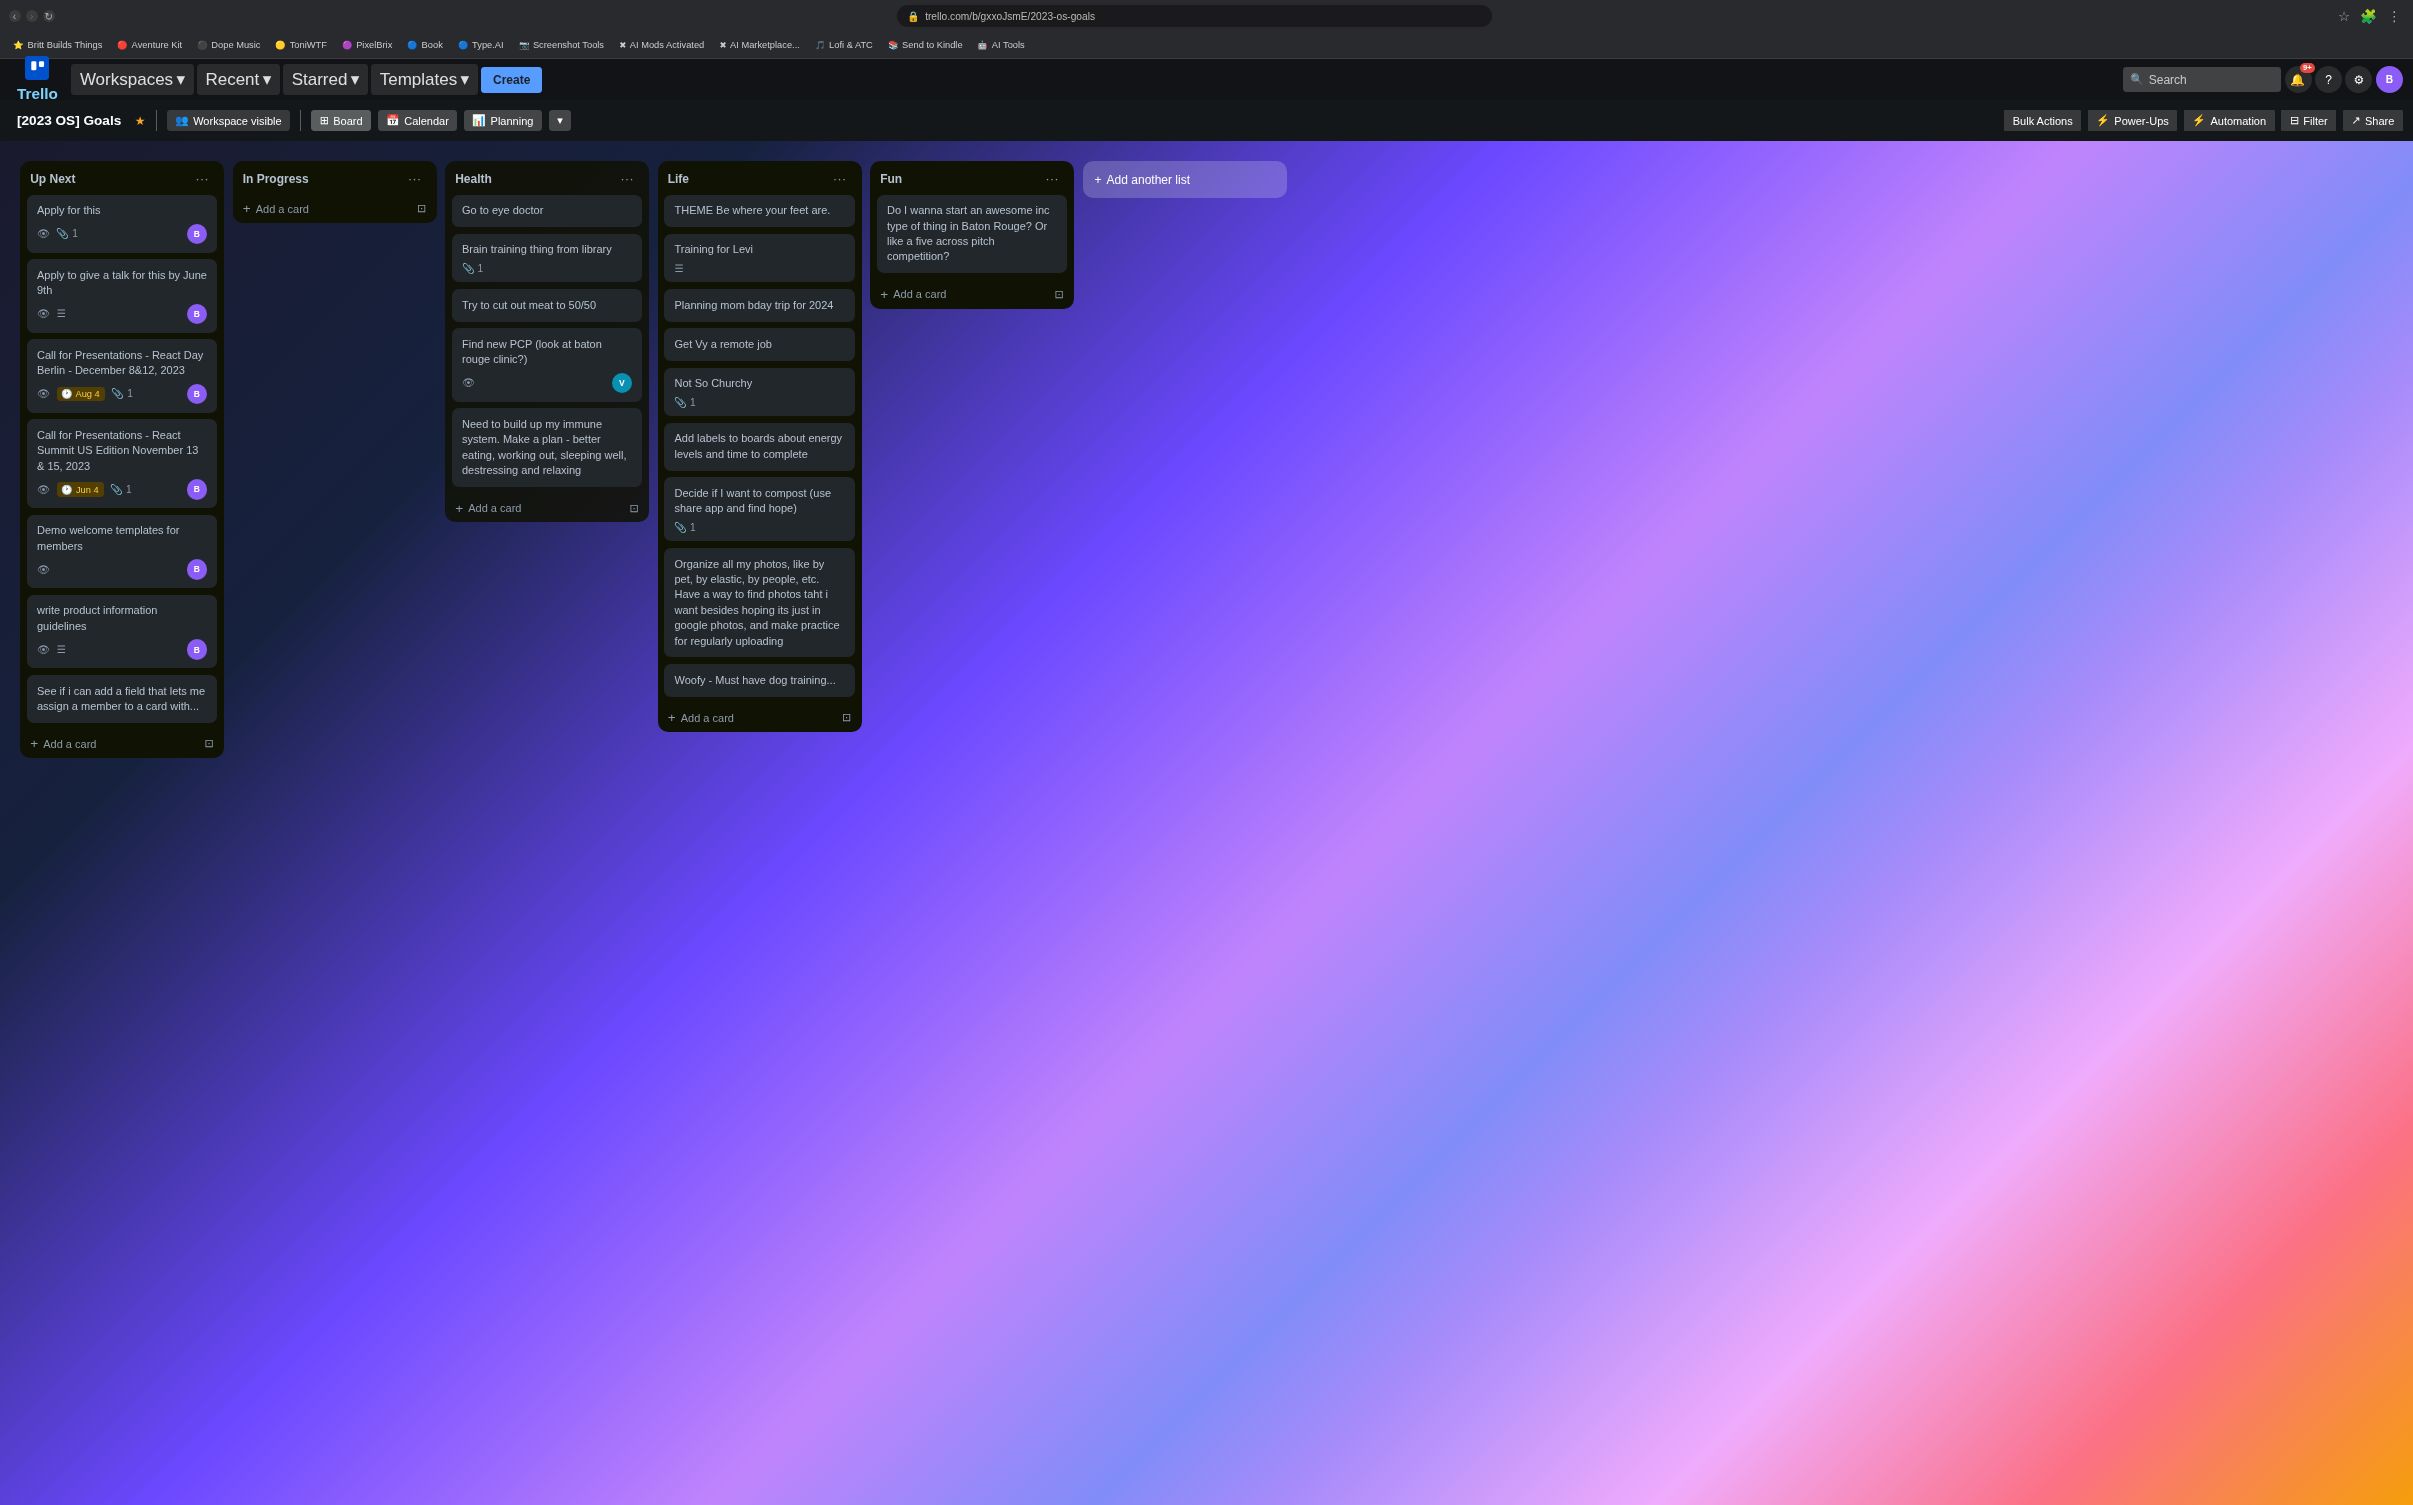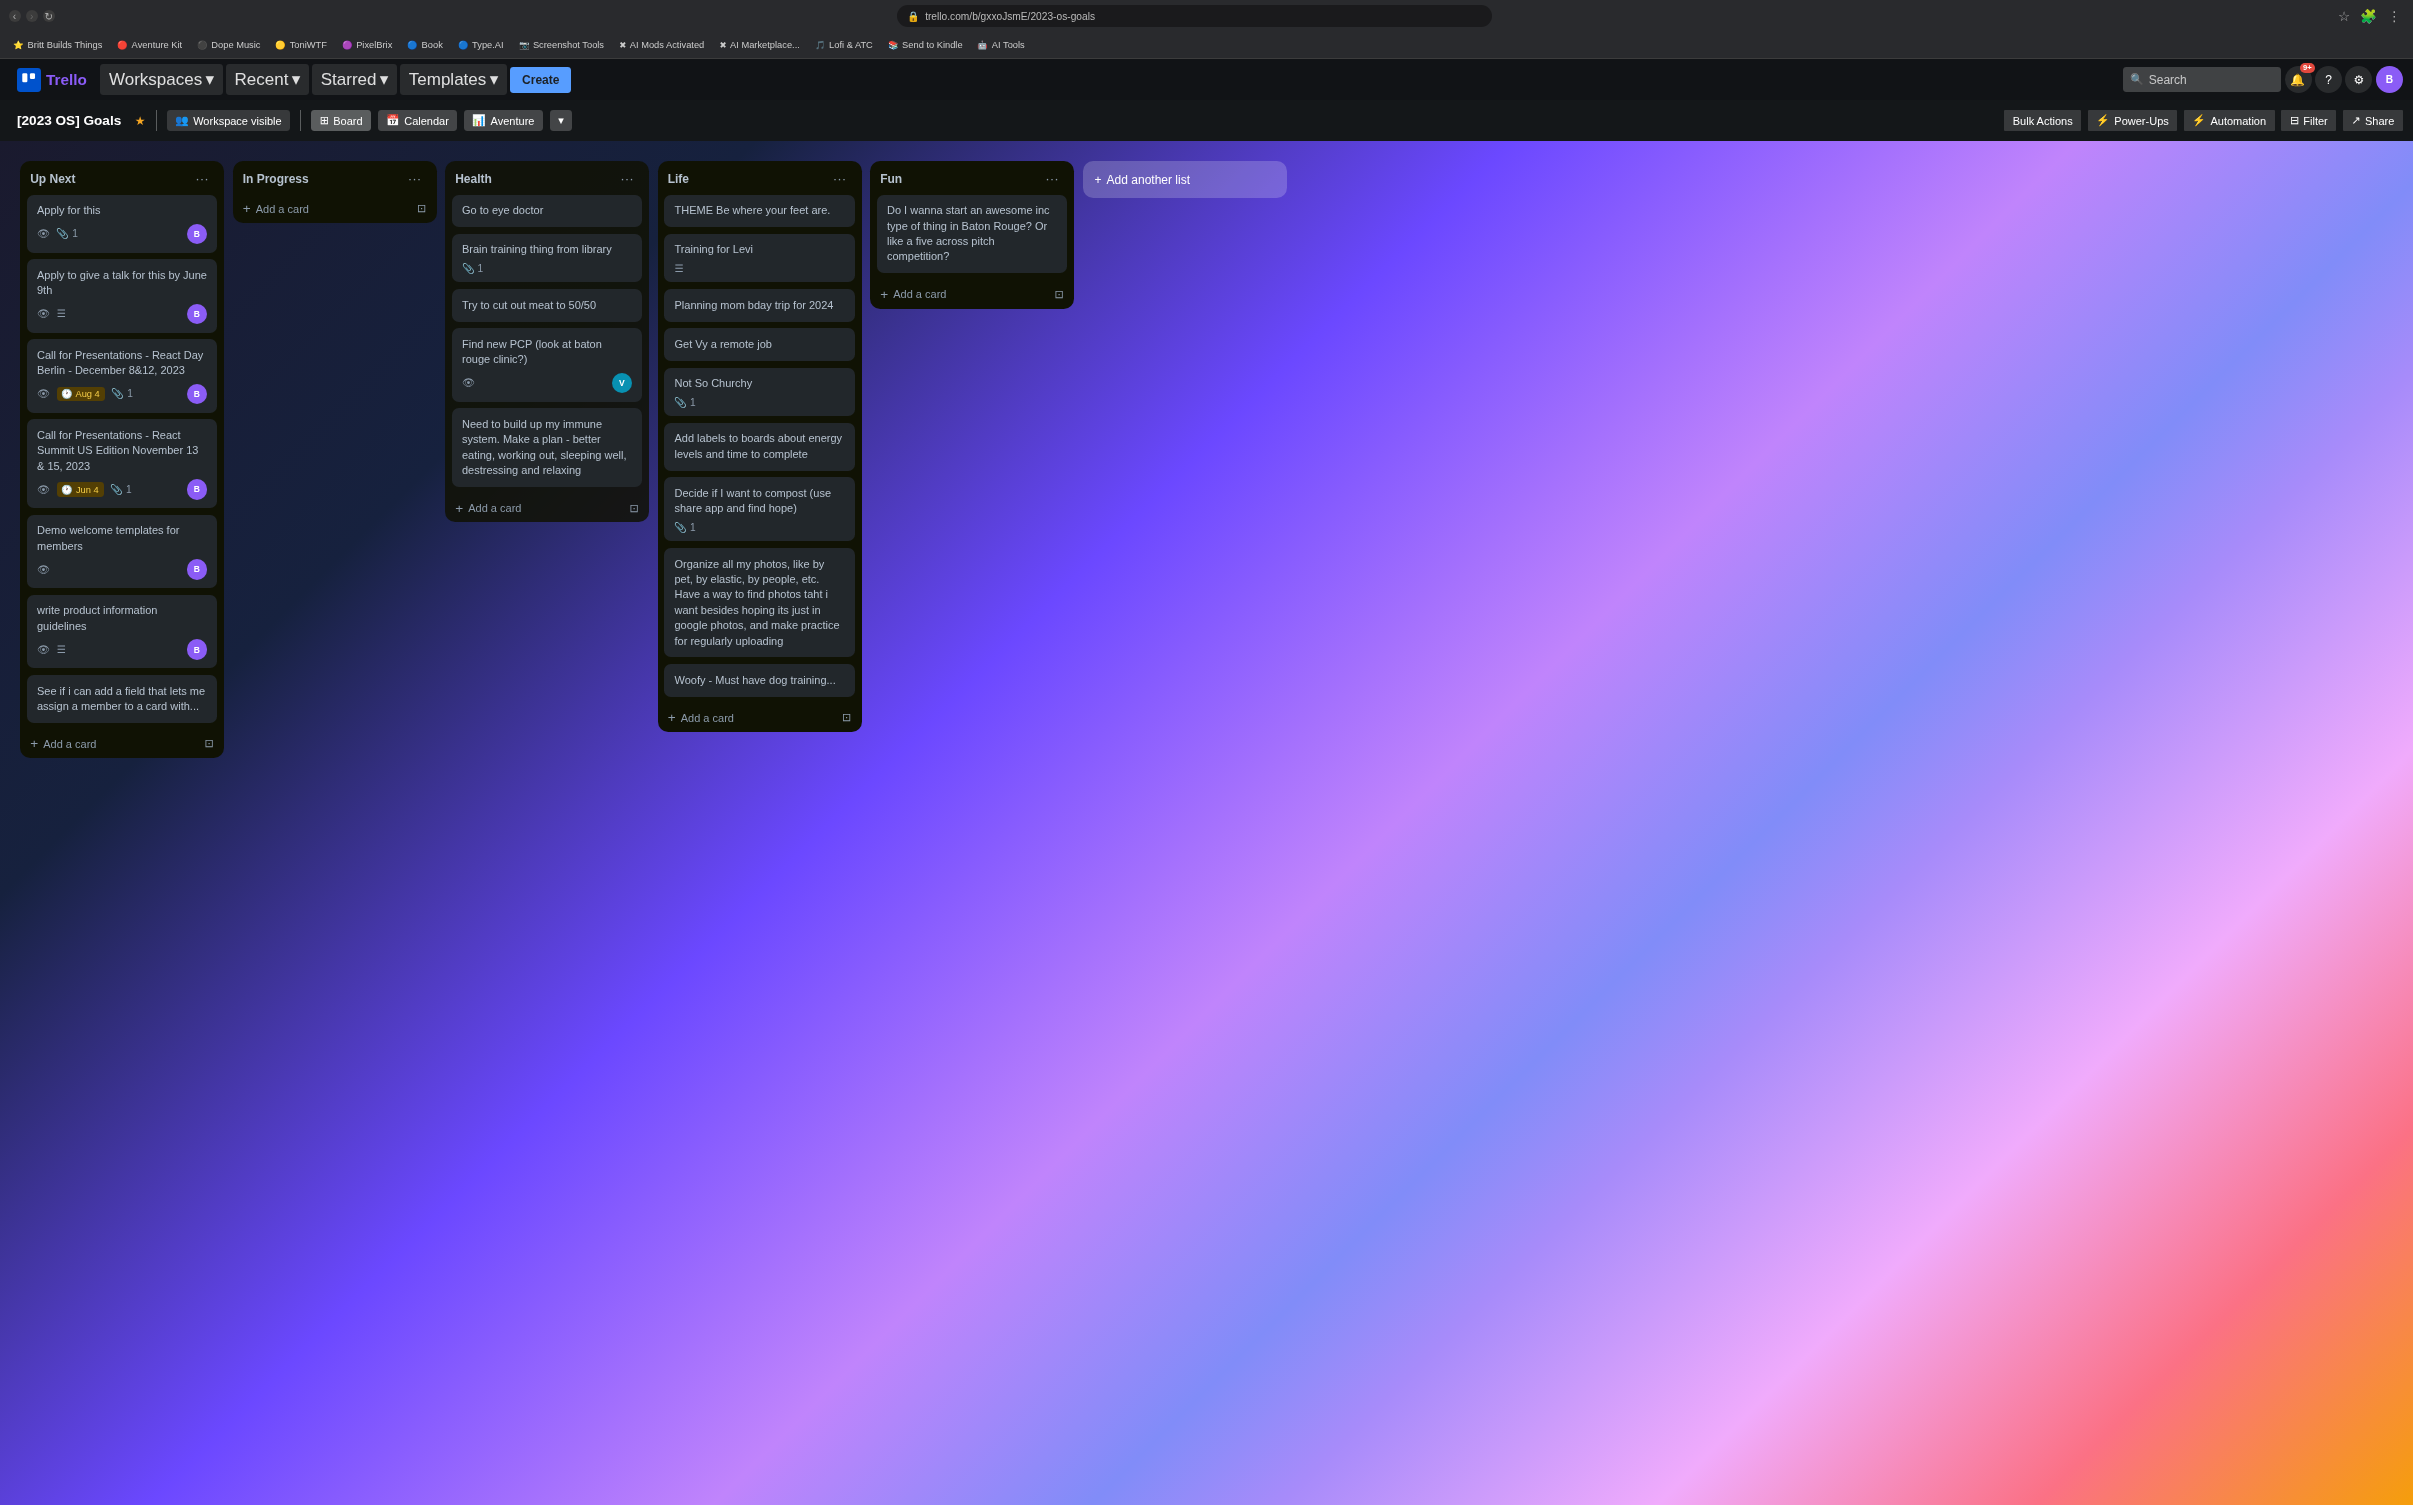--- a/index.html
+++ b/index.html
@@ -17,21 +17,21 @@
     .browser-actions { display: flex; gap: 3.4px; align-items: center; }
     .browser-actions span { color: #aaa; font-size: 13.6px; cursor: pointer; padding: 1.7px 3.4px; }
 
     
     .bookmarks-bar { background: #292a2d; height: 27px; display: flex; align-items: center; padding: 0 6.8px; gap: 1.7px; border-bottom: 0.8px solid #3c3c3c; overflow: hidden; }
     .bookmark-item { display: flex; align-items: center; gap: 3.4px; padding: 2.5px 6.8px; border-radius: 3.4px; cursor: pointer; white-space: nowrap; font-size: 9.3px; color: #ccc; }
     .bookmark-icon { font-size: 8.5px; }
 
     
     .trello-nav { background: rgba(0,0,0,0.4); height: 41px; display: flex; align-items: center; padding: 0 10.2px; gap: 3.4px; }
-    .trello-logo { display: flex; align-items: center; gap: 5.1px; font-weight: 700; font-size: 15.3px; color: #8b5cf6; padding: 3.4px 6.8px; margin-right: 3.4px; }
+    .trello-logo { display: flex; align-items: center; gap: 5.1px; font-weight: 700; font-size: 15.3px; color: #7dd3fc; padding: 3.4px 6.8px; margin-right: 3.4px; flex-direction: column; }
     .trello-logo-icon { background: #0052cc; border-radius: 3.4px; width: 24px; height: 24px; display: flex; align-items: center; justify-content: center; }
     .nav-btn { color: rgba(255,255,255,0.85); background: rgba(255,255,255,0.1); border: none; border-radius: 3.4px; padding: 5.1px 8.5px; cursor: pointer; font-size: 17px; display: flex; align-items: center; gap: 3.4px; }
     .nav-separator { flex: 1; }
     .nav-search { background: rgba(255,255,255,0.2); border: none; border-radius: 3.4px; padding: 5.1px 27px 5.1px 25.5px; color: white; font-size: 12px; width: 158px; outline: none; }
     .nav-search::placeholder { color: rgba(255,255,255,0.7); }
     .search-wrapper { position: relative; display: flex; align-items: center; }
     .search-icon-nav { position: absolute; left: 6.8px; color: rgba(255,255,255,0.7); font-size: 11px; }
     .create-btn { background: #579dff; color: #1d2125; border: none; border-radius: 3.4px; padding: 6px 12px; font-weight: 600; font-size: 12px; cursor: pointer; }
     .nav-icon-btn { background: rgba(255,255,255,0.1); border: none; border-radius: 50%; width: 27px; height: 27px; color: white; cursor: pointer; font-size: 12px; display: flex; align-items: center; justify-content: center; position: relative; }
     .notification-badge { position: absolute; top: -3.4px; right: -3.4px; background: #e2483d; color: white; border-radius: 6.8px; font-size: 7.6px; padding: 0.8px 3.4px; font-weight: 700; }
@@ -217,21 +217,21 @@
   <button class="view-btn active">
     <span>⊞</span>
     <span>Board</span>
   </button>
   <button class="view-btn">
     <span>📅</span>
     <span>Calendar</span>
   </button>
   <button class="view-btn">
     <span>📊</span>
-    <span>Aventure</span>
+    <span>Planning</span>
   </button>
   <button class="view-btn">▾</button>
   <div class="header-spacer"></div>
   <button class="header-action-btn">
     <span>Bulk Actions</span>
   </button>
   <button class="header-action-btn">
     <span>⚡</span>
     <span>Power-Ups</span>
   </button>

